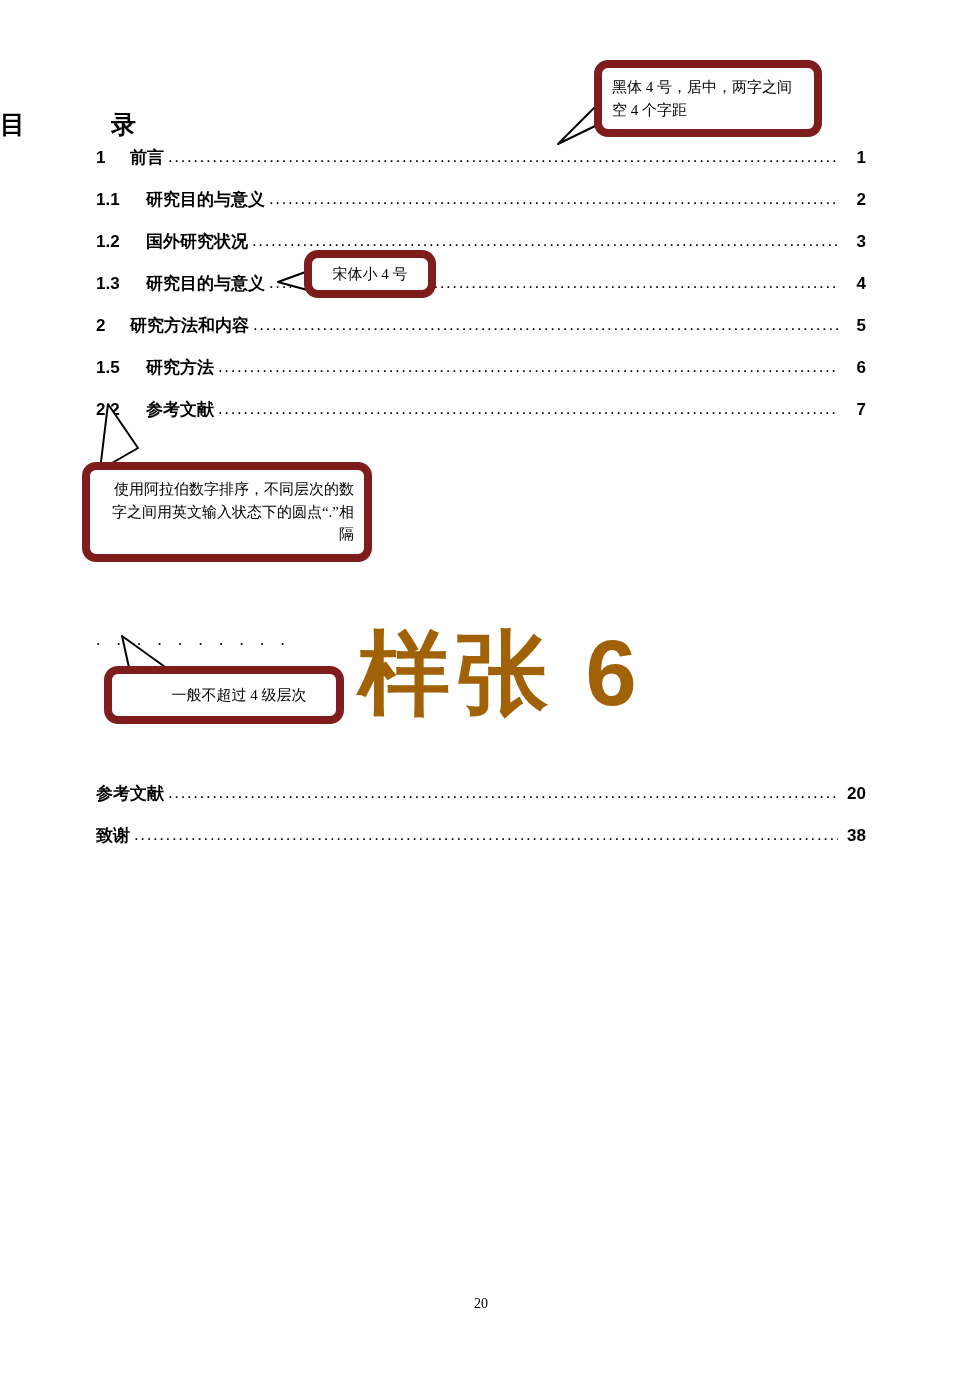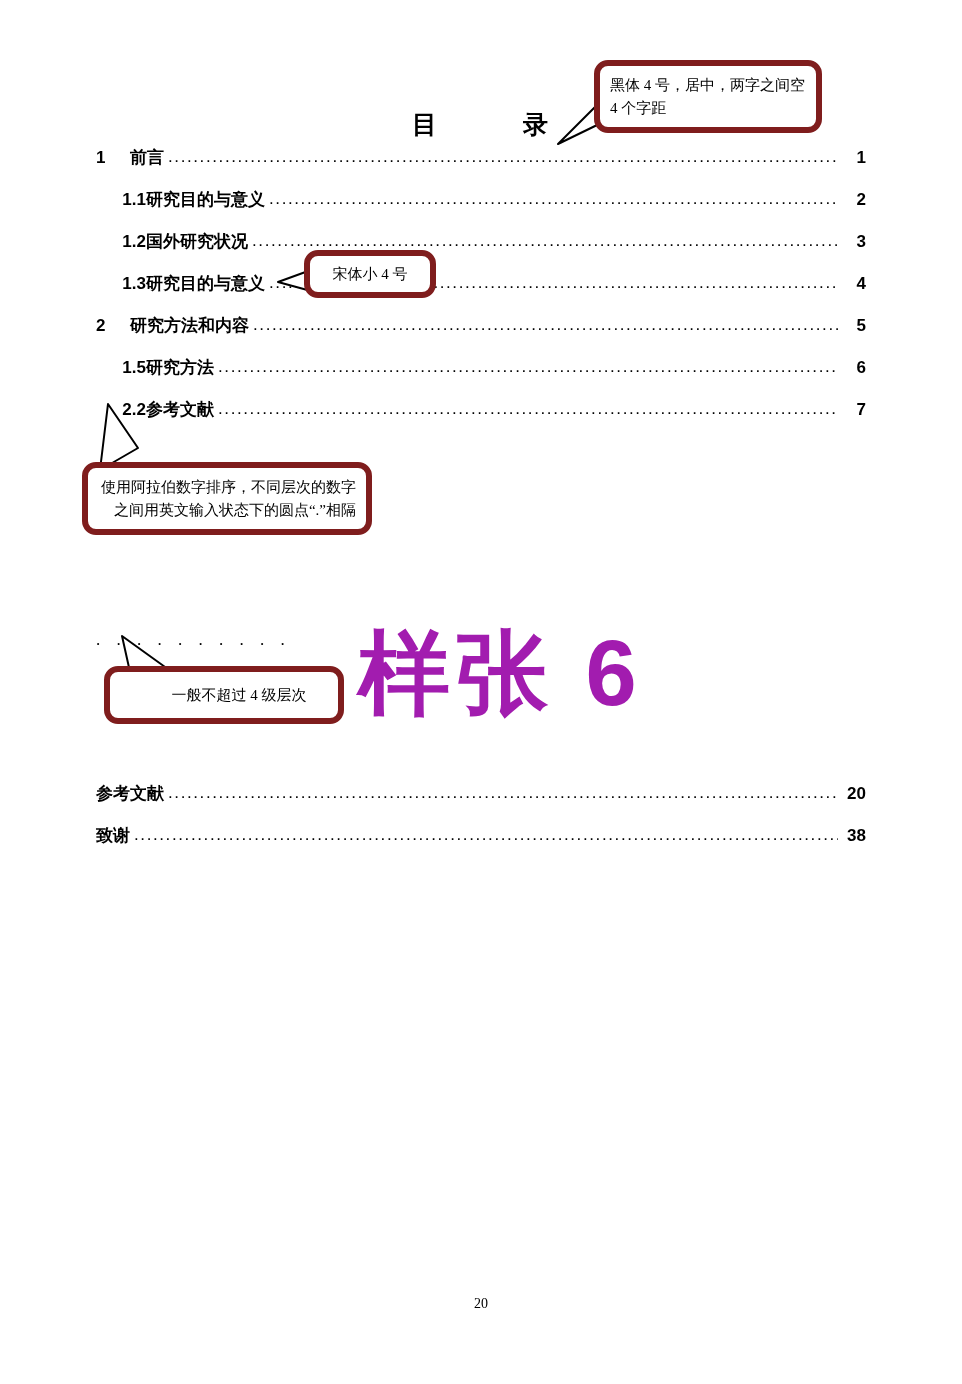--- a/index.html
+++ b/index.html
@@ -19,21 +19,21 @@
     background: #ffffff;
     overflow: hidden;
   }
 
   
   .toc-title {
     position: absolute;
     top: 108px;
     left: 0;
     width: 962px;
-    text-align: center;
+    text-align: left;
     font-family: Liberation Mono, monospace;
     font-weight: bold;
     font-size: 25px;
     letter-spacing: 2px;
   }
   .toc-title .gap {
     display: inline-block;
     width: 84px;
   }
 
@@ -50,21 +50,21 @@
     font-family: "Liberation Sans", sans-serif;
     font-weight: bold;
     font-size: 17px;
     height: 42px;
   }
   .toc-num {
     white-space: nowrap;
     flex: 0 0 auto;
   }
   .toc-num.lvl1 { min-width: 34px; }
-  .toc-num.lvl2 { min-width: 50px; text-align: right; }
+  .toc-num.lvl2 { min-width: 50px; }
   .toc-text {
     white-space: nowrap;
     flex: 0 0 auto;
     padding-right: 2px;
   }
   .dots {
     flex: 1 1 auto;
     overflow: hidden;
     white-space: nowrap;
     font-weight: normal;
@@ -86,21 +86,21 @@
     position: absolute;
     top: 782px;
     left: 96px;
     width: 770px;
   }
 
   
   .callout {
     position: absolute;
     box-sizing: border-box;
-    border: 6px solid #7f1d1d;
+    border: 8px solid #7f1d1d;
     border-radius: 14px;
     background: #ffffff;
     font-family: "Liberation Serif", "DejaVu Serif", serif;
     font-size: 15px;
     line-height: 1.5;
     text-align: center;
     padding: 8px 10px;
     z-index: 5;
   }
   .callout-tail {
@@ -141,21 +141,21 @@
   }
 
   
   .sample-text {
     position: absolute;
     top: 612px;
     left: 358px;
     font-family: "Liberation Sans", sans-serif;
     font-weight: bold;
     font-size: 92px;
-    color: #a21caf;
+    color: #a16207;
     letter-spacing: 6px;
     white-space: nowrap;
   }
 
   
   .dot-row {
     position: absolute;
     top: 630px;
     left: 96px;
     font-size: 17px;

